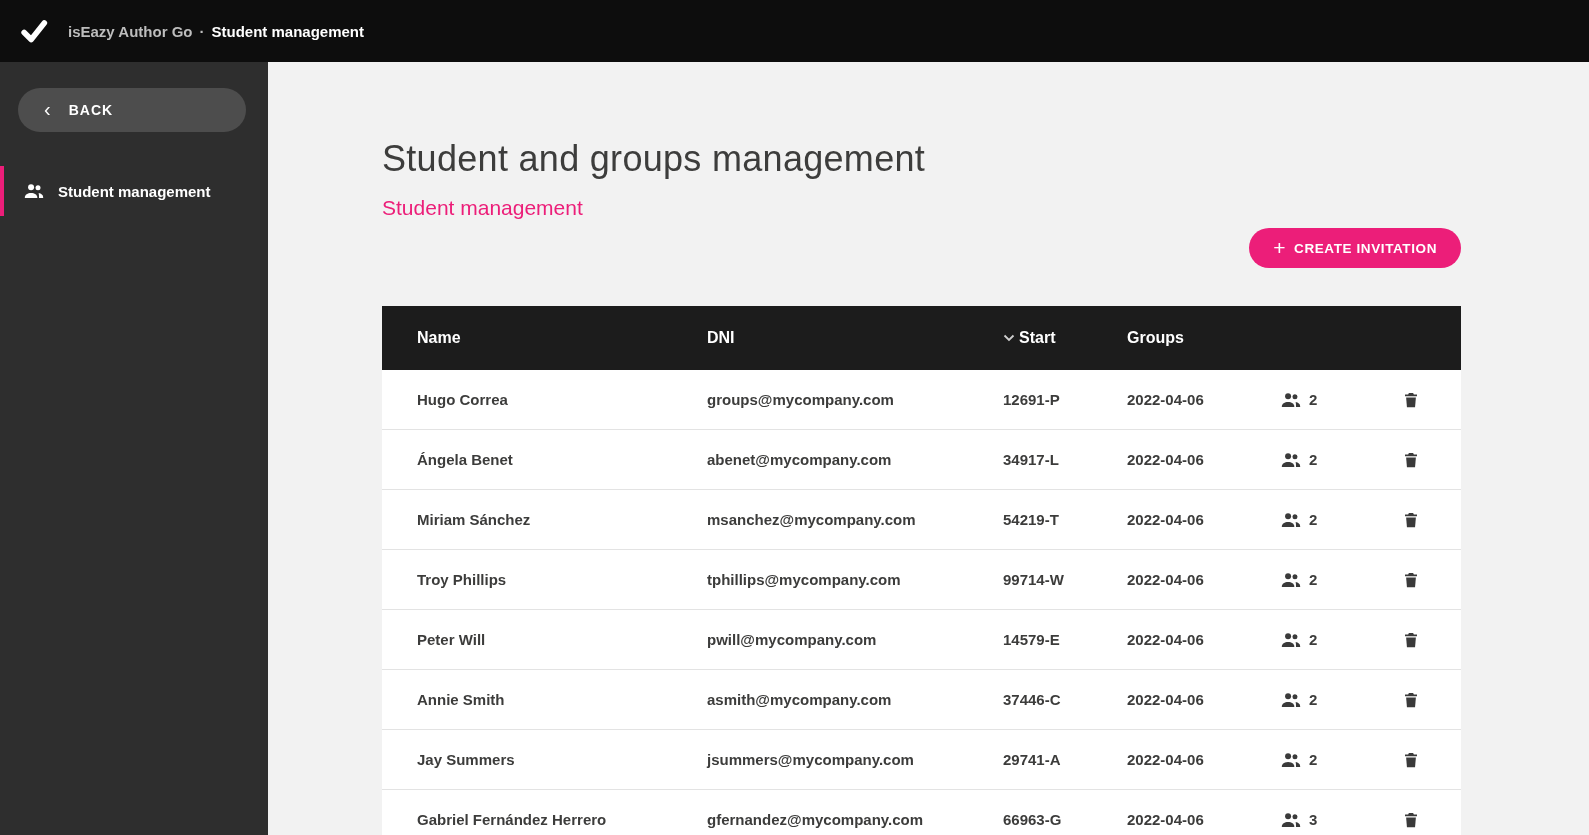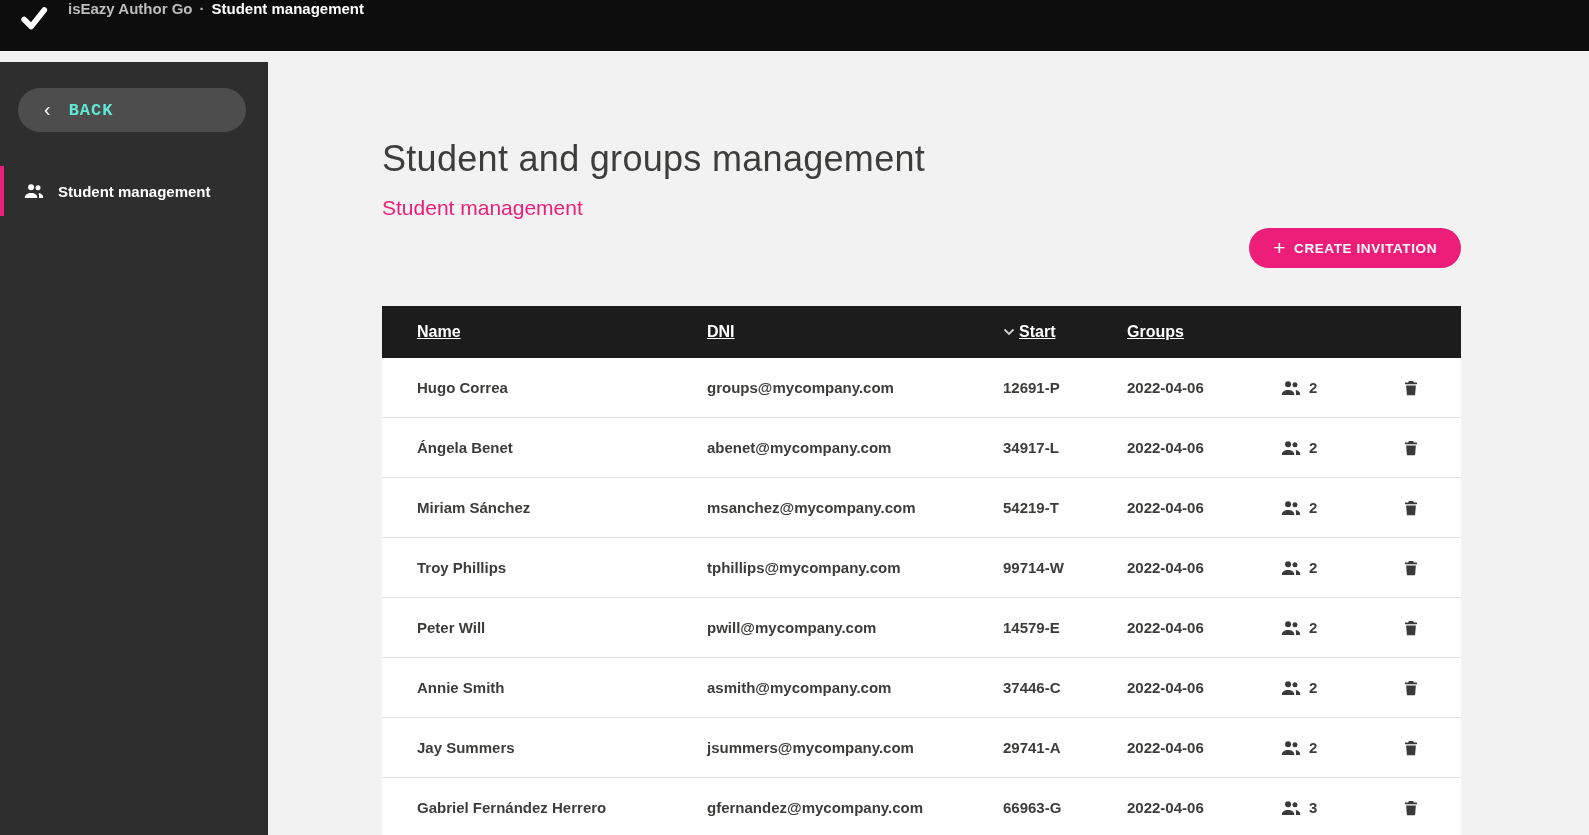--- a/index.html
+++ b/index.html
@@ -10,39 +10,39 @@
   }
   *{box-sizing:border-box;margin:0;padding:0;}
   body{
     width:1589px;height:835px;position:relative;overflow:hidden;
     background:#f2f2f2;font-family:"Liberation Sans",sans-serif;color:#3c3c3b;
   }
   svg{display:block;}
 
   
   .topbar{
-    position:absolute;top:0;left:0;right:0;height:51px;background:var(--topbar);
-    display:flex;align-items:flex-start;padding-left:16px;z-index:3;
+    position:absolute;top:0;left:0;right:0;height:62px;background:var(--topbar);
+    display:flex;align-items:center;padding-left:16px;z-index:3;
   }
   .logo{width:36px;height:36px;margin-right:16px;display:flex;align-items:center;justify-content:center;}
   .topbar-title{display:flex;align-items:center;gap:7px;font-size:15px;}
   .brand{color:#bdbdbd;font-weight:600;}
   .dot-sep{color:#bdbdbd;font-weight:700;}
   .section{color:#ffffff;font-weight:700;}
 
   
   .sidebar{
     position:absolute;top:62px;left:0;bottom:0;width:268px;background:var(--sidebar);z-index:2;
   }
   .back-btn{
     margin:26px 22px 34px 18px;height:44px;background:#4d4d4d;border-radius:24px;
     display:flex;align-items:center;padding-left:26px;gap:18px;cursor:pointer;
   }
   .back-chevron{color:#ffffff;font-size:20px;line-height:1;transform:translateY(-1px);}
-  .back-label{color:#5eead4;font-weight:700;font-size:17px;letter-spacing:1px;font-family:Liberation Mono, monospace;}
+  .back-label{color:#ffffff;font-weight:700;font-size:14px;letter-spacing:1px;}
   .side-item{
     height:50px;display:flex;align-items:center;gap:14px;padding-left:24px;cursor:pointer;
     color:#969696;font-size:15px;font-weight:600;border-left:4px solid transparent;
   }
   .side-item .s-icon{fill:#8b8b8b;}
   .side-item.active{color:#ffffff;border-left-color:var(--accent);padding-left:20px;}
   .side-item.active .s-icon{fill:#ffffff;}
 
   
   .main{position:absolute;top:62px;left:268px;right:0;bottom:0;background:#f2f2f2;}
@@ -53,21 +53,21 @@
   .create-btn{
     height:40px;border:none;border-radius:22px;background:var(--accent);color:#fff;
     display:flex;align-items:center;gap:8px;padding:0 24px;cursor:pointer;
     font-family:"Liberation Sans",sans-serif;font-weight:700;font-size:13.5px;letter-spacing:.6px;
   }
   .plus-glyph{font-size:21px;font-weight:400;line-height:1;transform:translateY(-1px);}
 
   
   .table{margin-top:38px;width:100%;}
   .tgrid{display:grid;grid-template-columns:290px 296px 124px 154px 110px 1fr;align-items:center;padding-left:35px;}
-  .thead{background:var(--header);color:#fff;height:52px;font-size:16px;font-weight:700;text-decoration:underline;}
+  .thead{background:var(--header);color:#fff;height:64px;font-size:16px;font-weight:700;}
   .th{display:flex;align-items:center;gap:4px;}
   .sort-chev{stroke:#cfcfcf;}
   .trow{background:#ffffff;height:60px;border-bottom:1px solid #e3e3e3;font-size:15px;font-weight:600;color:#3c3c3b;}
   .td{display:flex;align-items:center;}
   .td.groups{gap:8px;}
   .g-icon{fill:#3a3a3a;}
   .trash-btn{width:40px;display:flex;justify-content:center;cursor:pointer;}
   .t-icon{fill:#3a3a3a;}
 
   

